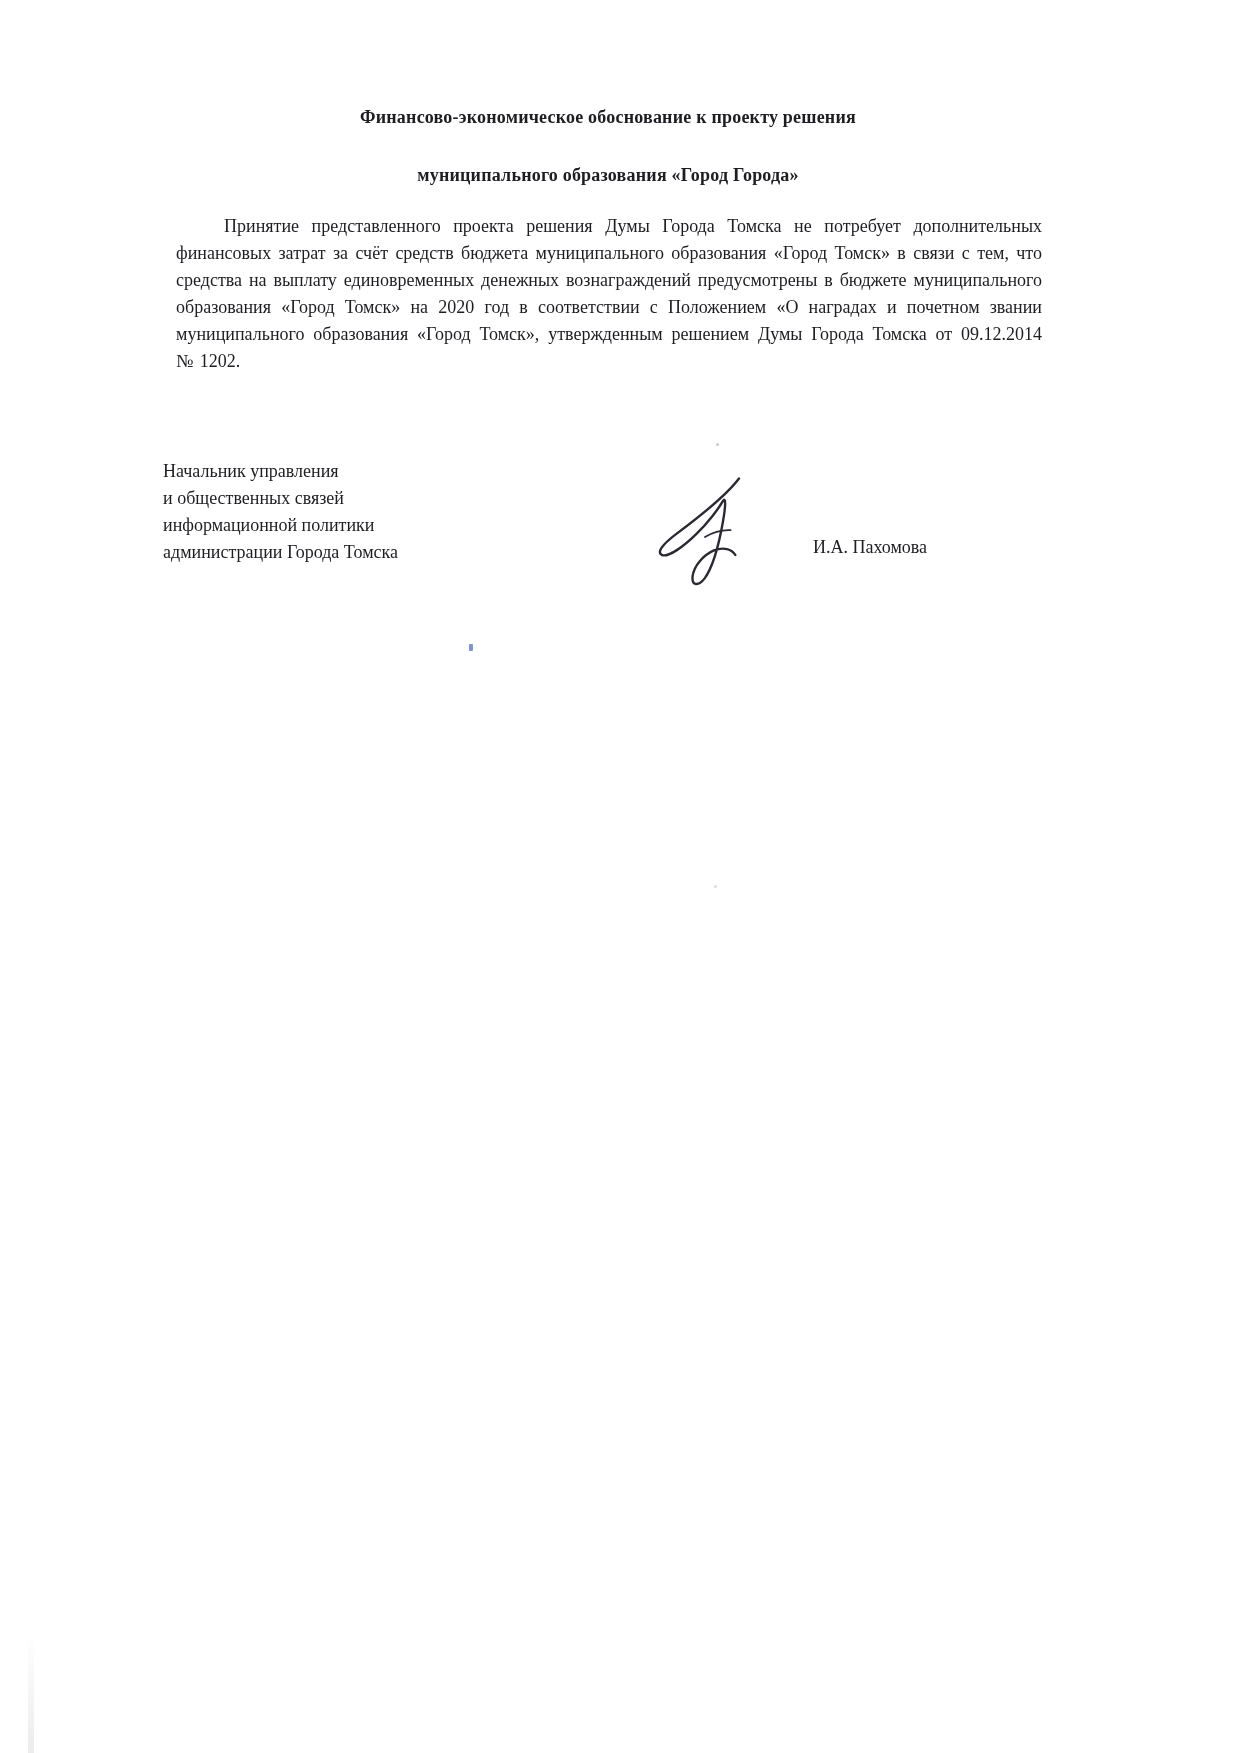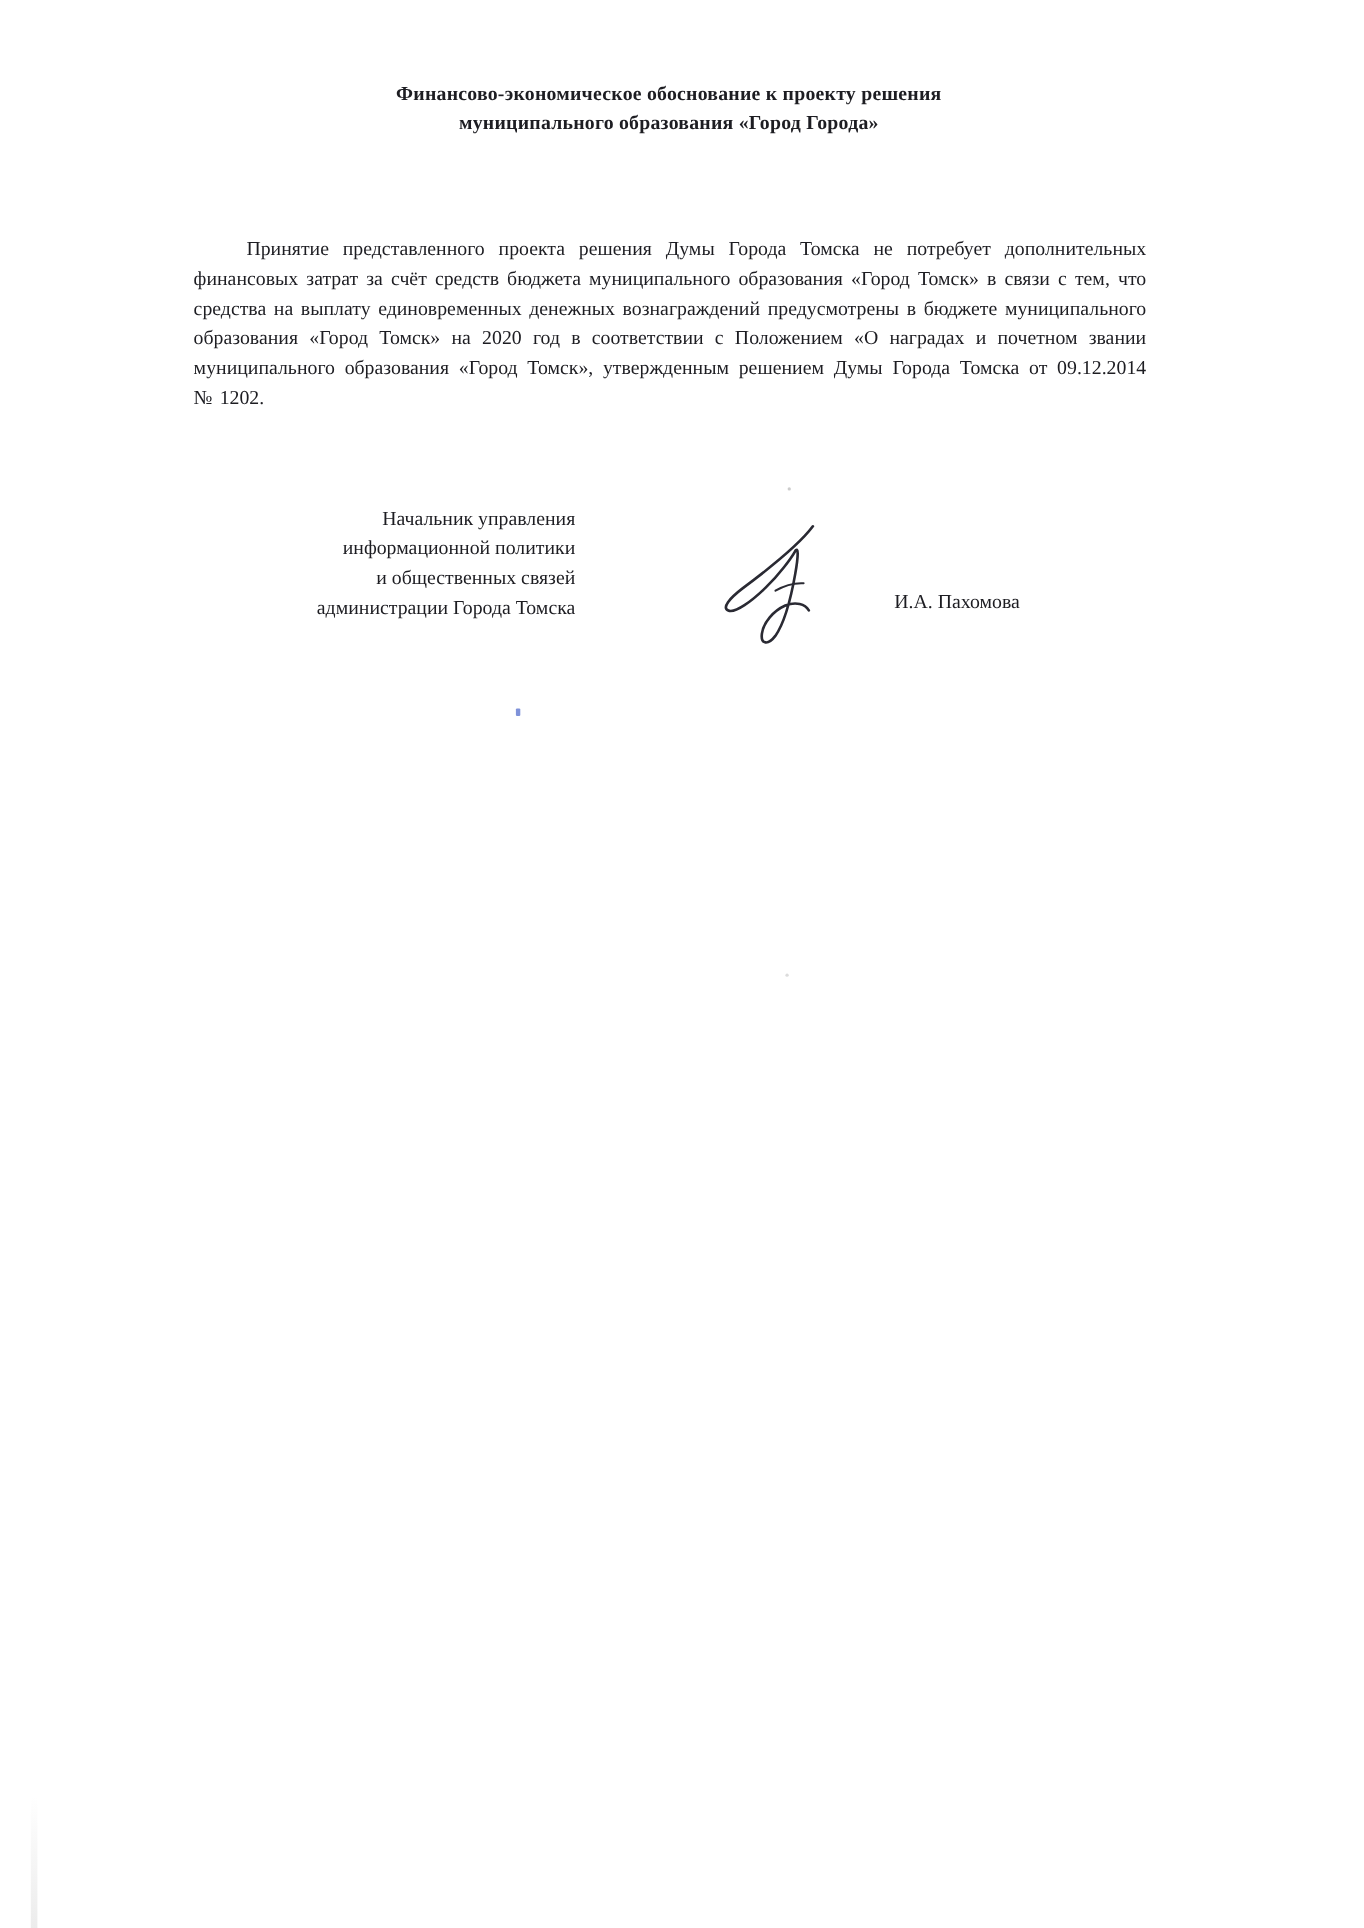--- a/index.html
+++ b/index.html
@@ -23,20 +23,21 @@
     left: 163px;
     width: 890px;
     text-align: center;
     font-weight: bold;
     font-size: 18px;
     line-height: 26px;
     letter-spacing: 0.2px;
   }
   .doc-title .title-line {
     display: block;
+    margin-top: 32px;
   }
   .doc-body {
     position: absolute;
     top: 200px;
     left: 163px;
     width: 892px;
     font-size: 18px;
     line-height: 27px;
     text-align: justify;
     text-justify: inter-word;
@@ -46,21 +47,20 @@
     text-indent: 48px;
     word-spacing: 2px;
   }
   .signoff-position {
     position: absolute;
     top: 458px;
     left: 163px;
     width: 360px;
     font-size: 18px;
     line-height: 27px;
-    text-align: right;
   }
   .signoff-position .pos-line {
     display: block;
   }
   .signature-wrap {
     position: absolute;
     top: 475px;
     left: 645px;
     width: 120px;
     height: 125px;
@@ -122,22 +122,22 @@
     <span class="title-line">Финансово-экономическое обоснование к проекту решения</span>
     <span class="title-line">муниципального образования «Город Города»</span>
   </div>
 
   <div class="doc-body">
     <p>Принятие представленного проекта решения Думы Города Томска не потребует дополнительных финансовых затрат за счёт средств бюджета муниципального образования «Город Томск» в связи с тем, что средства на выплату единовременных денежных вознаграждений предусмотрены в бюджете муниципального образования «Город Томск» на 2020 год в соответствии с Положением «О наградах и почетном звании муниципального образования «Город Томск», утвержденным решением Думы Города Томска от 09.12.2014 № 1202.</p>
   </div>
 
   <div class="signoff-position">
     <span class="pos-line">Начальник управления</span>
+    <span class="pos-line">и общественных связей</span>
     <span class="pos-line">информационной политики</span>
-    <span class="pos-line">и общественных связей</span>
     <span class="pos-line">администрации Города Томска</span>
   </div>
 
   <div class="signature-wrap">
     <svg width="120" height="125" viewBox="0 0 120 125" xmlns="http://www.w3.org/2000/svg">
       <path d="M98 6
                C 86 20, 55 42, 30 58
                C 18 66, 10 74, 16 77
                C 22 80, 38 70, 52 58
                C 64 48, 76 34, 80 28

